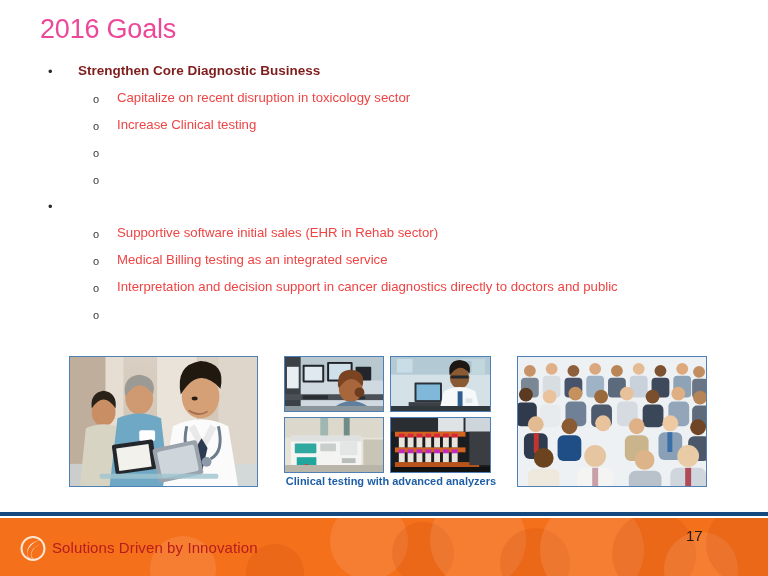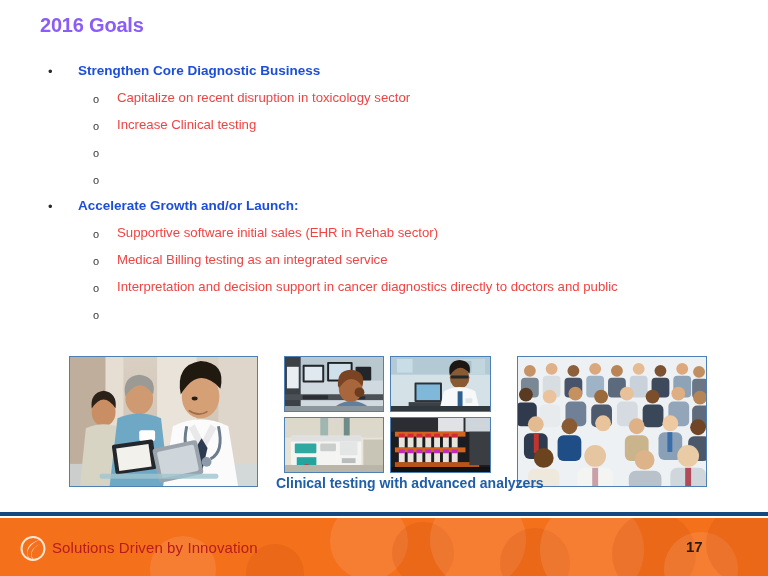--- a/index.html
+++ b/index.html
@@ -7,36 +7,36 @@
     width: 768px; height: 576px;
     background: #ffffff;
     font-family: "Liberation Sans", sans-serif;
     overflow: hidden;
   }
   .slide { position: relative; width: 768px; height: 576px; background: #fff; }
 
   
   .title {
     position: absolute; left: 40px; top: 14px;
-    font-size: 20px; font-weight: bold;
-    color: #8b5cf6; letter-spacing: -0.2px;
+    font-size: 27px; font-weight: normal;
+    color: #ec4899; letter-spacing: -0.2px;
     white-space: nowrap;
   }
 
   
   .body { position: absolute; left: 0; top: 62px; width: 768px; }
 
   .lvl1 { position: relative; height: 27px; }
   .lvl1 .marker {
     position: absolute; left: 48px; top: 3px;
     font-size: 13px; color: #2b2b2b; line-height: 14px;
   }
   .lvl1 .txt {
     position: absolute; left: 78px; top: 0;
-    font-size: 13.5px; font-weight: bold; color: #1d4ed8;
+    font-size: 13.5px; font-weight: bold; color: #7f1d1d;
     line-height: 18px; white-space: nowrap;
   }
 
   .lvl2 { position: relative; height: 27px; }
   .lvl2 .marker {
     position: absolute; left: 93px; top: 2px;
     font-size: 11px; color: #3a3a3a; line-height: 16px;
   }
   .lvl2 .txt {
     position: absolute; left: 117px; top: 0;
@@ -53,21 +53,21 @@
 
   .grid-wrap { position: absolute; left: 284px; top: 4px; width: 207px; height: 141px; }
   .grid-cell { position: absolute; border: 1px solid #4E7FB5; overflow: hidden; }
   .gc-tl { left: 0;    top: 0;  width: 100px; height: 56px; }
   .gc-tr { left: 106px;top: 0;  width: 101px; height: 56px; }
   .gc-bl { left: 0;    top: 61px; width: 100px; height: 56px; }
   .gc-br { left: 106px;top: 61px; width: 101px; height: 56px; }
 
   .caption {
     position: absolute; left: 276px; top: 475px; width: 230px;
-    text-align: center; font-size: 14px; font-weight: bold;
+    text-align: center; font-size: 11px; font-weight: bold;
     color: #1F5FA8; white-space: nowrap;
   }
 
   
   .rule-navy { position: absolute; left: 0; top: 512px; width: 768px; height: 4px; background: #14487F; }
   .rule-thin { position: absolute; left: 0; top: 516px; width: 768px; height: 2px; background: #ffffff; }
   .footer {
     position: absolute; left: 0; top: 518px; width: 768px; height: 58px;
     background: #F4701B; overflow: hidden;
   }
@@ -78,21 +78,21 @@
   .logo-mark {
     position: absolute; left: 20px; top: 535px; width: 26px; height: 27px;
   }
   .tagline {
     position: absolute; left: 52px; top: 539px;
     font-size: 15px; color: #b91c1c; font-weight: normal;
     letter-spacing: 0.1px; white-space: nowrap;
   }
   .pagenum {
     position: absolute; left: 686px; top: 527px;
-    font-size: 15px; font-weight: bold; color: #2a1a10; margin-top: 11px;
+    font-size: 15px; font-weight: normal; color: #2a1a10;
   }
 
   
   .scene { position: absolute; inset: 0; }
 </style>
 </head>
 <body>
 
 <div class="slide">
 
@@ -114,21 +114,20 @@
     </div>
     <div class="lvl2">
       <span class="marker">o</span>
     </div>
     <div class="lvl2">
       <span class="marker">o</span>
     </div>
 
     <div class="lvl1">
       <span class="marker">•</span>
-      <span class="txt">Accelerate Growth and/or Launch:</span>
     </div>
     <div class="lvl2">
       <span class="marker">o</span>
       <span class="txt">Supportive software initial sales (EHR in Rehab sector)</span>
     </div>
     <div class="lvl2">
       <span class="marker">o</span>
       <span class="txt">Medical Billing testing as an integrated service</span>
     </div>
     <div class="lvl2">

